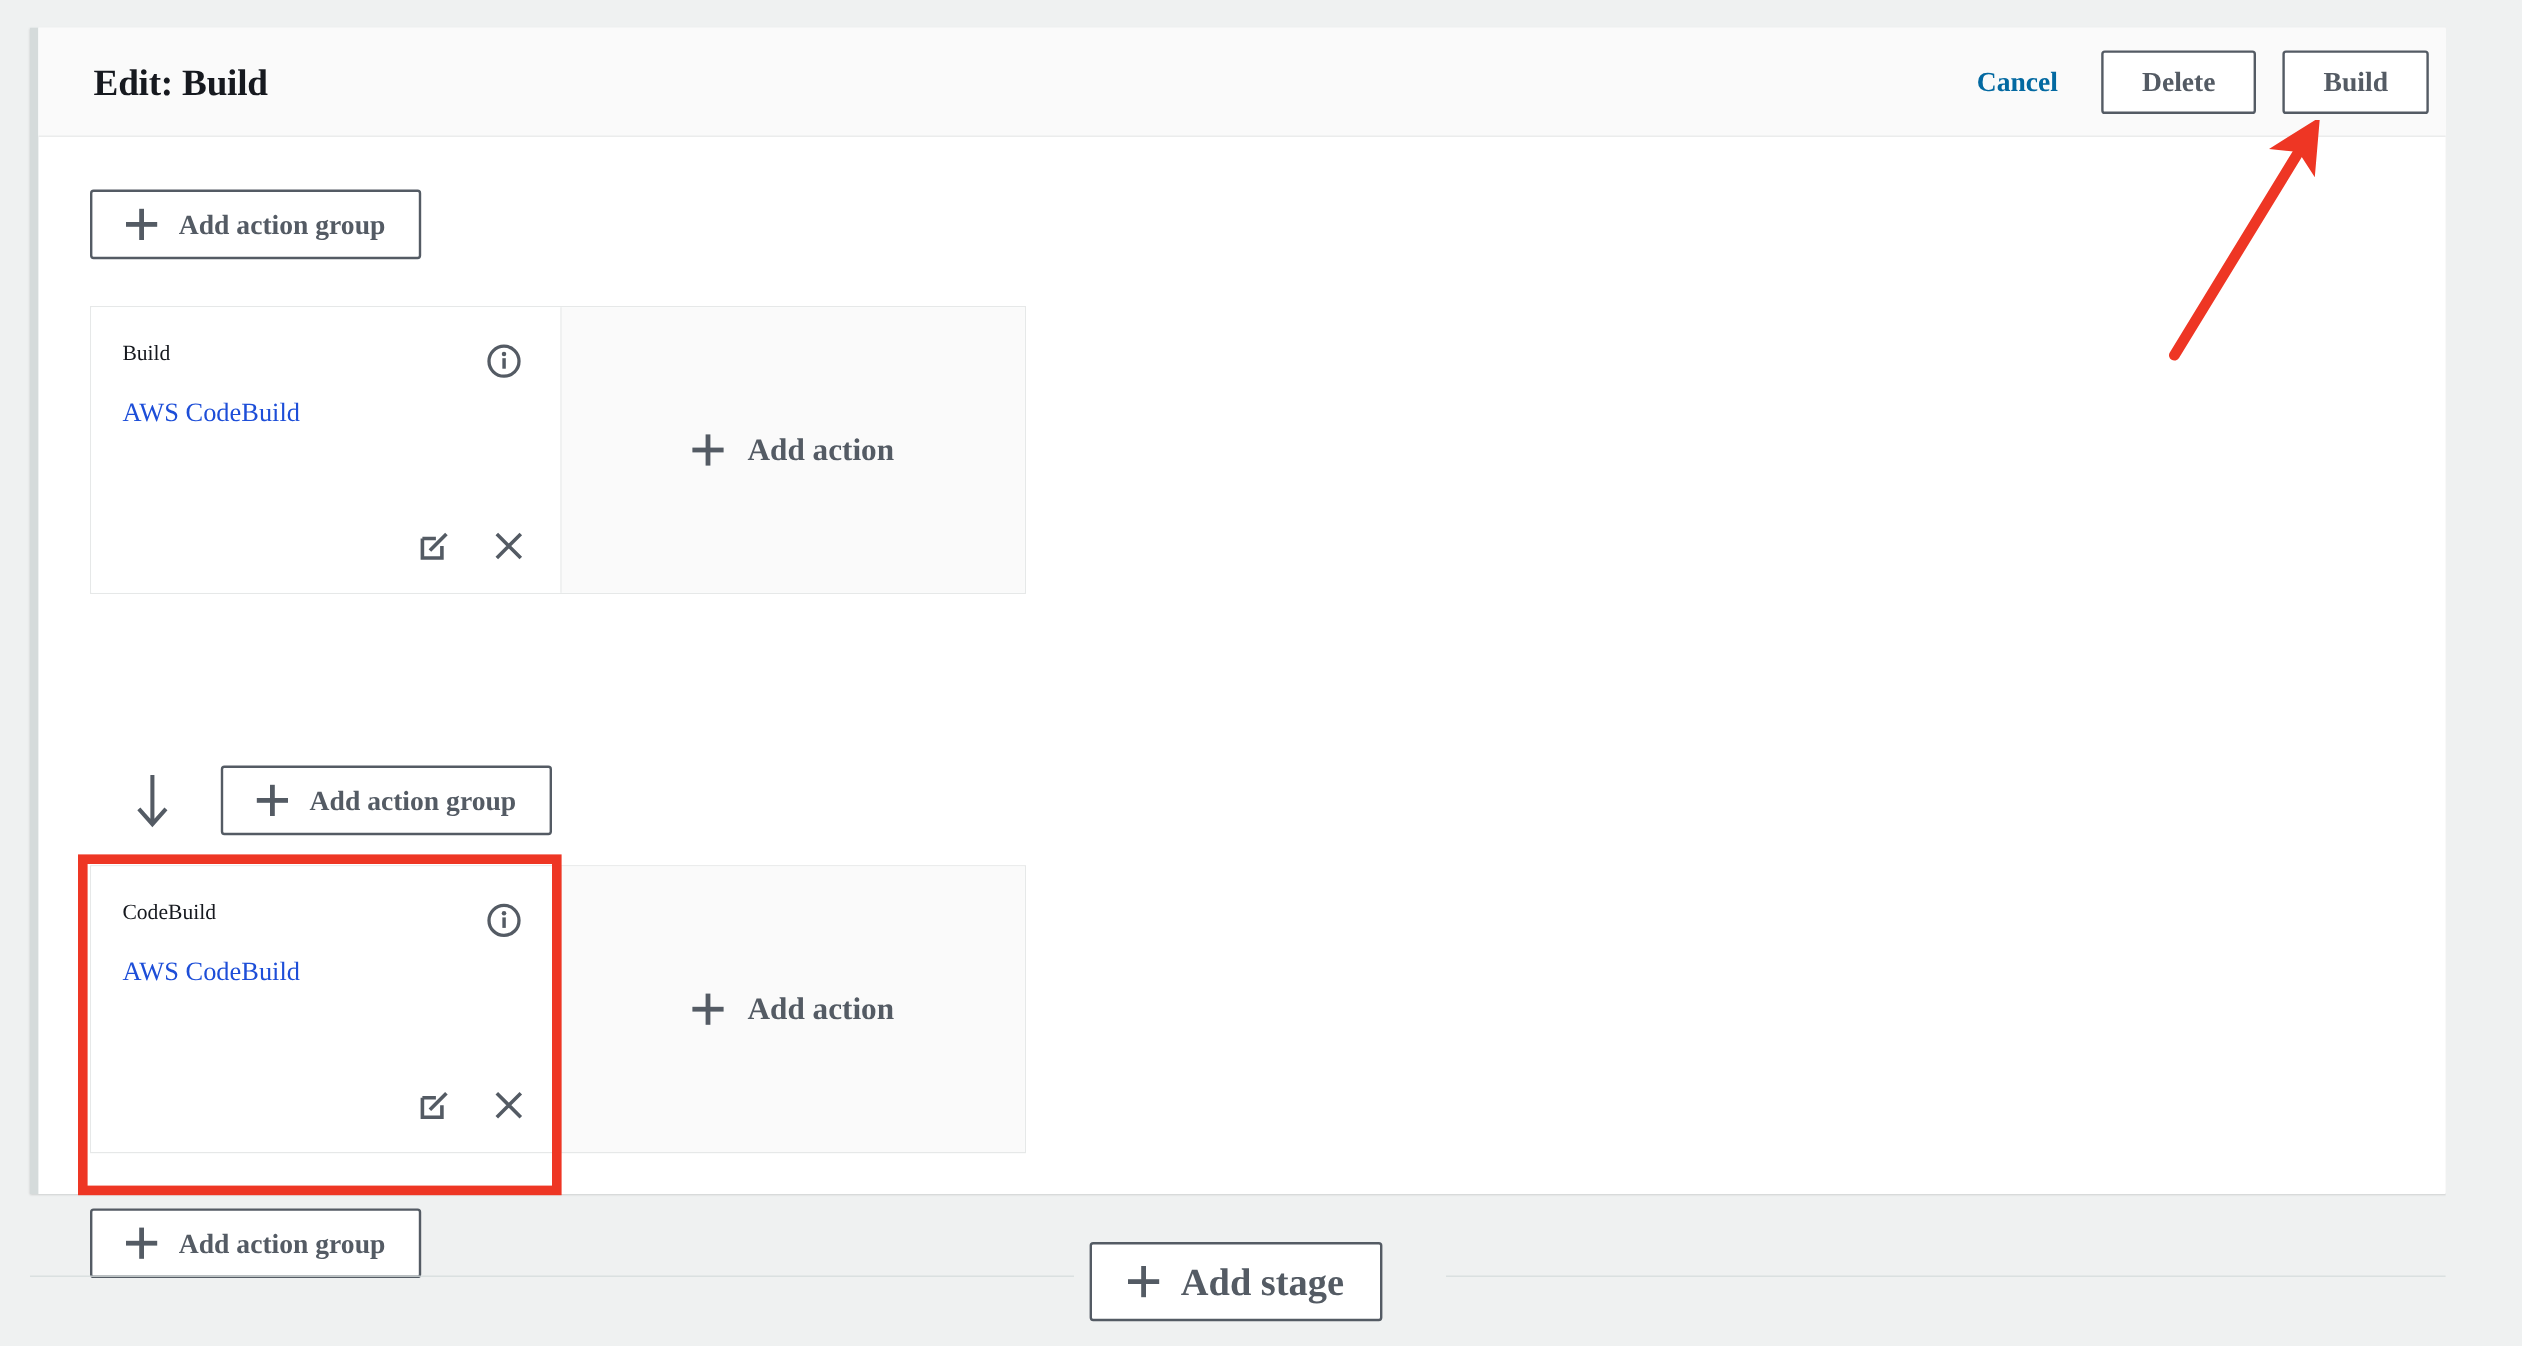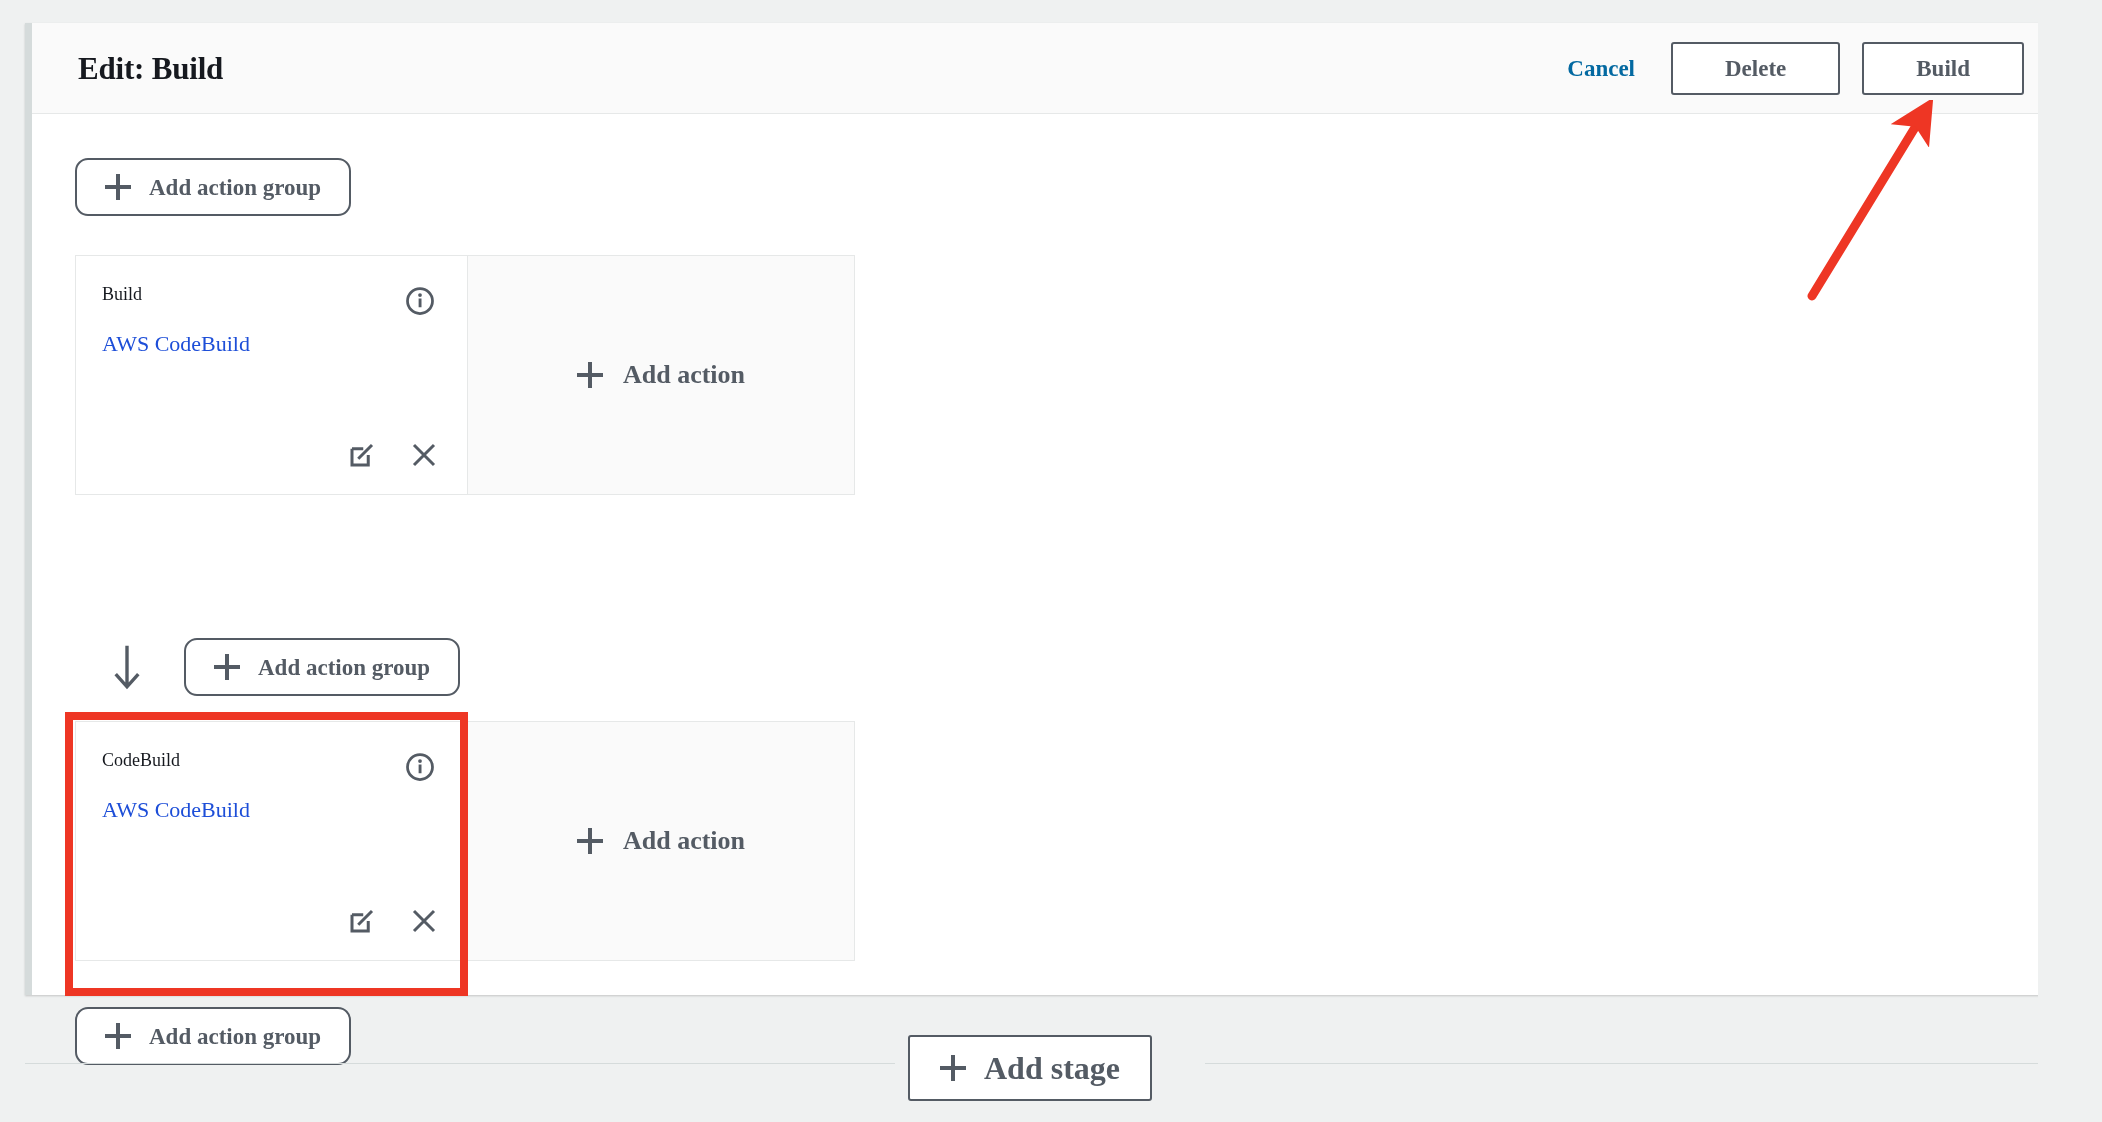--- a/index.html
+++ b/index.html
@@ -64,21 +64,21 @@
     cursor: pointer;
     font-family: inherit;
   }
   .btn-outline {
     font-size: 23px;
     font-weight: bold;
     color: #545b64;
     background: #ffffff;
     border: 2px solid #545b64;
     border-radius: 3px;
-    padding: 13px 52px;
+    padding: 13px 32px;
     cursor: pointer;
     font-family: inherit;
     line-height: 1;
   }
 
   
   .panel-body {
     position: relative;
     padding: 0;
     height: calc(100% - 91px);
@@ -86,21 +86,21 @@
 
   .add-group-btn {
     display: inline-flex;
     align-items: center;
     gap: 18px;
     font-size: 23px;
     font-weight: bold;
     color: #545b64;
     background: #ffffff;
     border: 2px solid #545b64;
-    border-radius: 13px;
+    border-radius: 3px;
     padding: 14px 28px;
     cursor: pointer;
     font-family: inherit;
     line-height: 1;
     white-space: nowrap;
   }
 
   .plus-icon {
     display: inline-block;
     position: relative;

